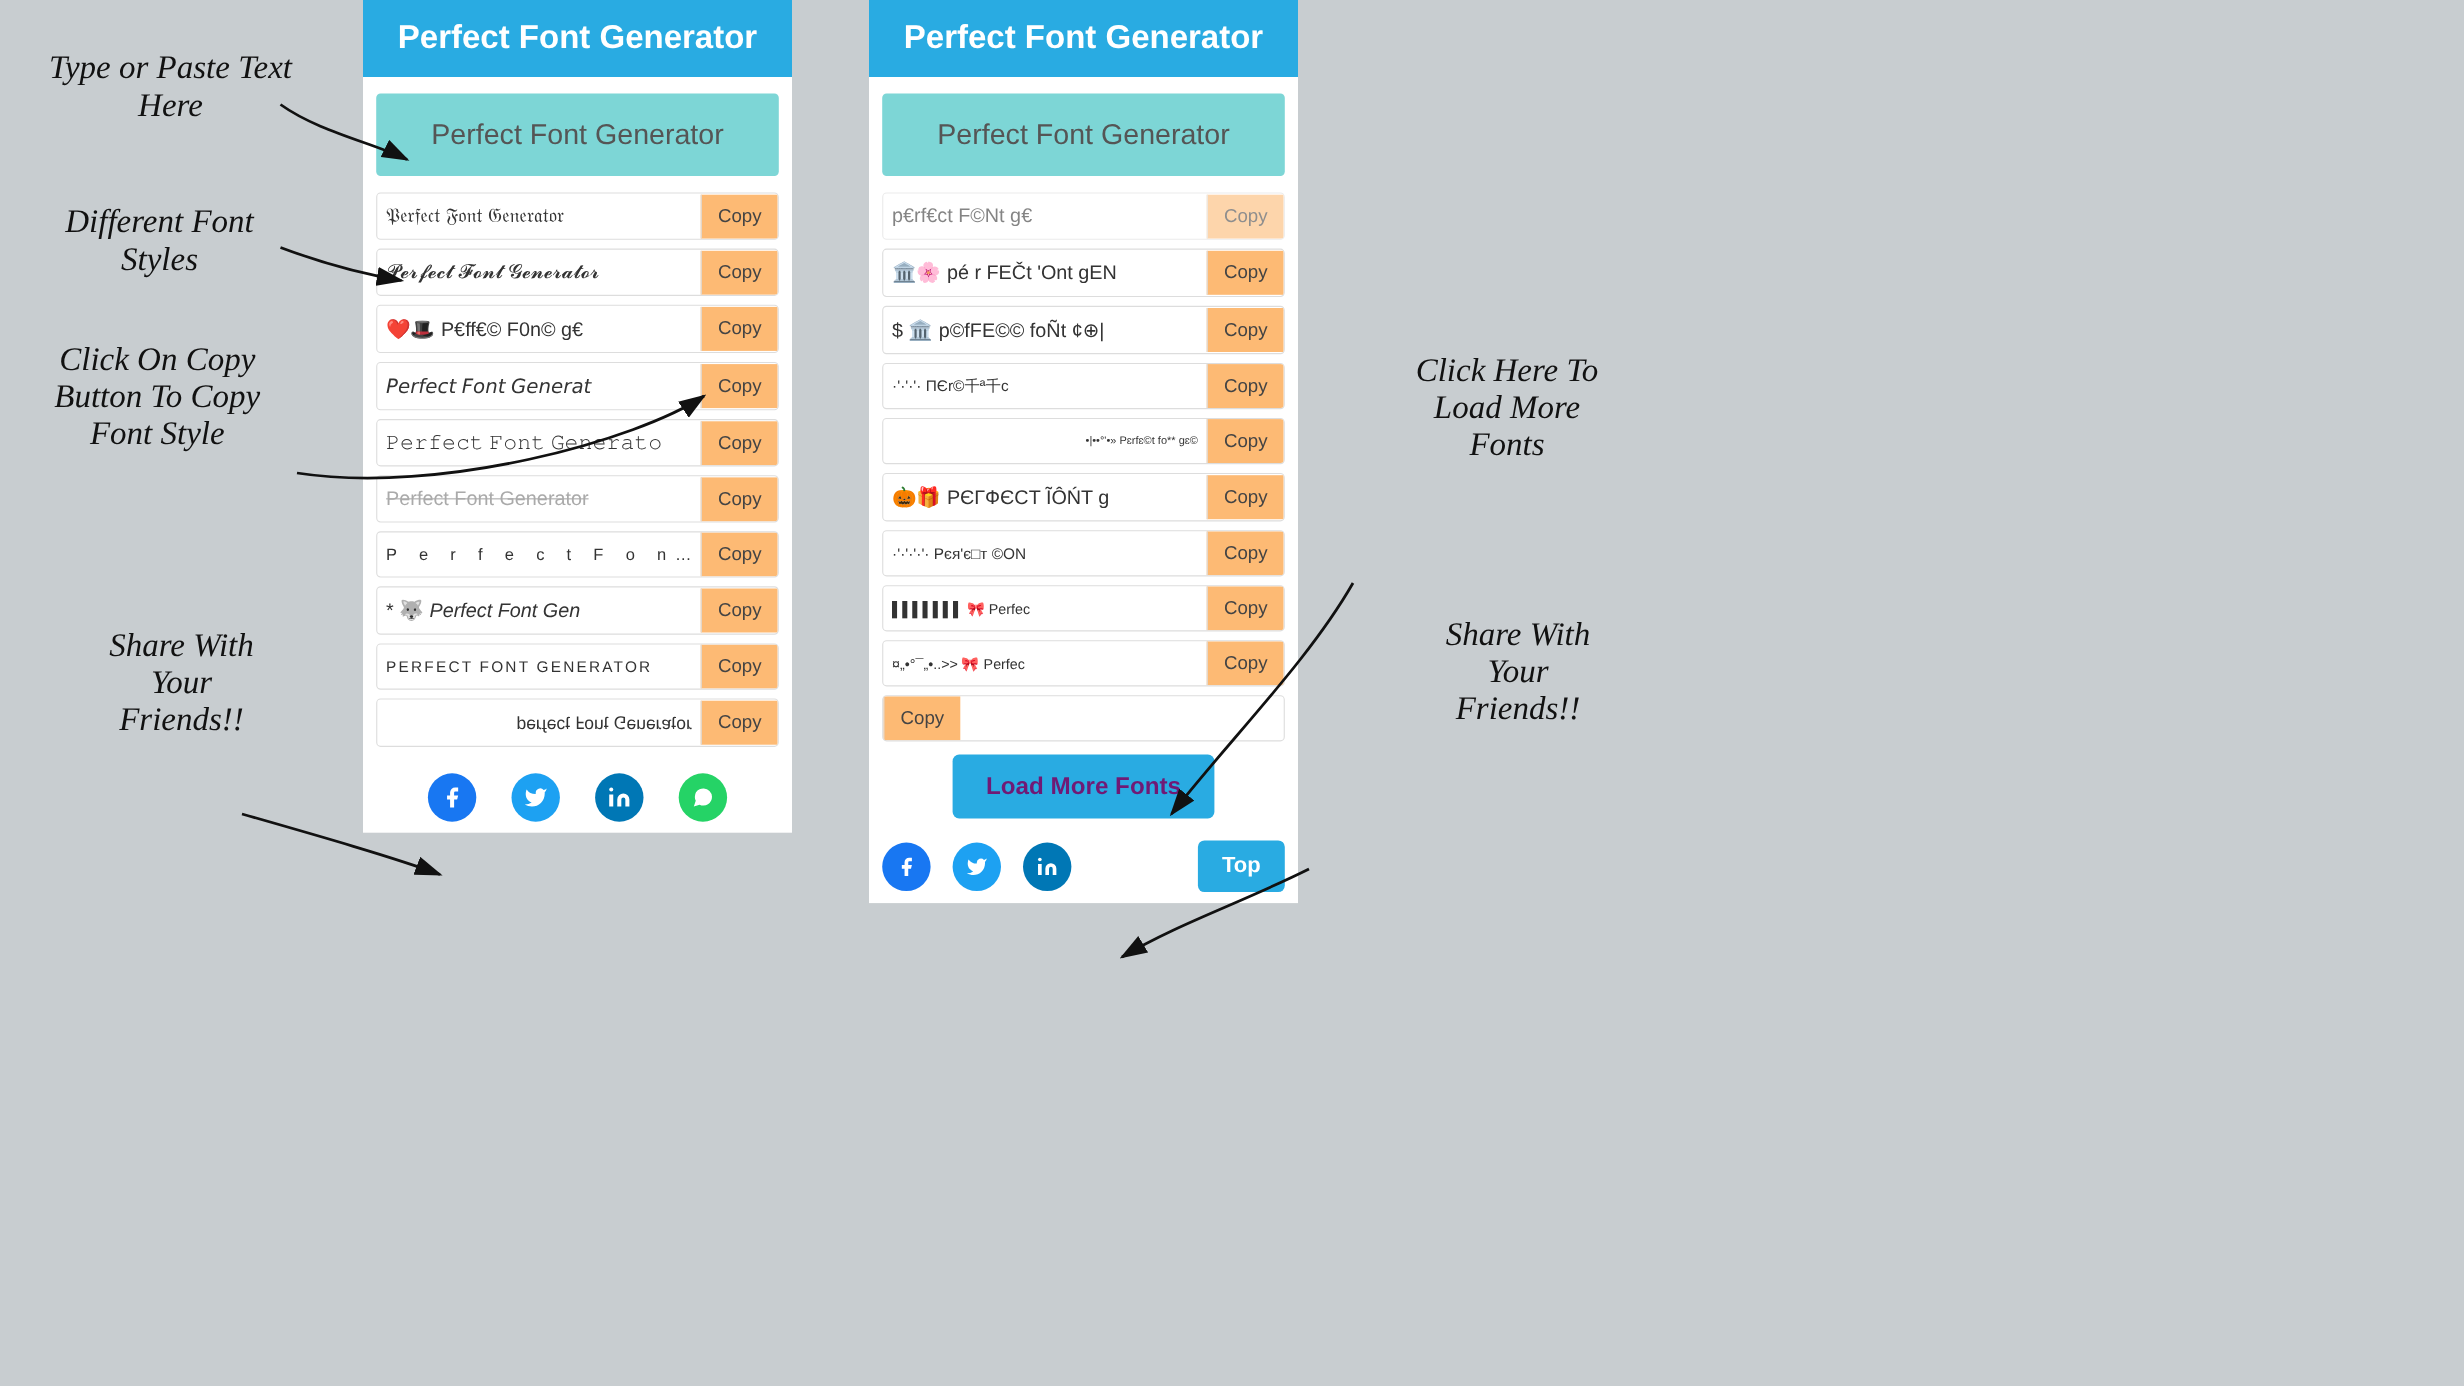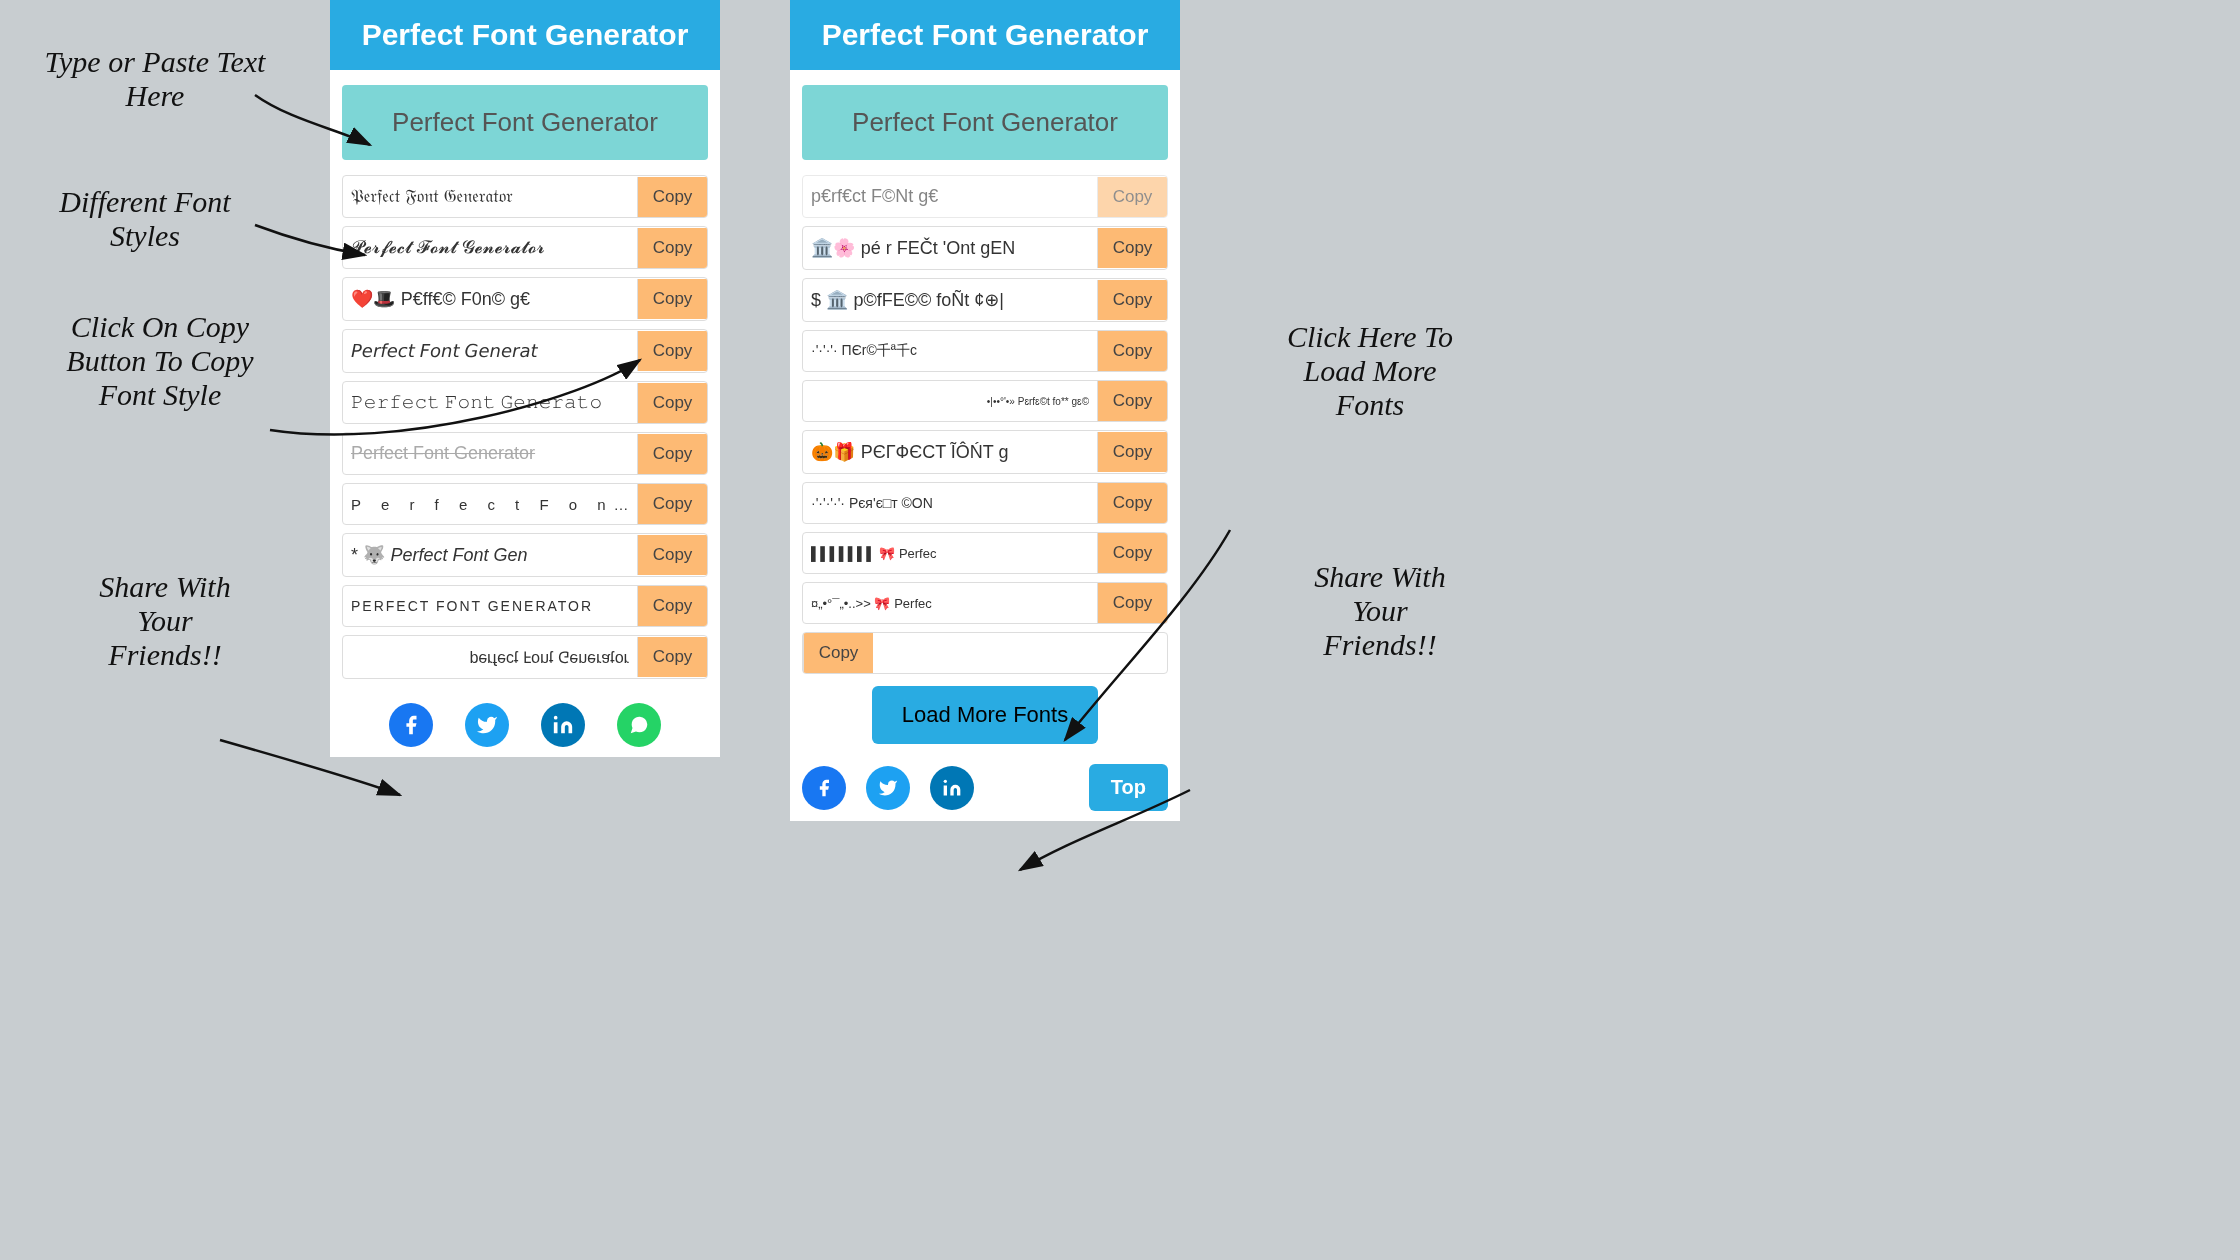--- a/index.html
+++ b/index.html
@@ -101,25 +101,25 @@
     }
 
     .social-fb { background-color: #1877f2; }
     .social-tw { background-color: #1da1f2; }
     .social-li { background-color: #0077b5; }
     .social-wa { background-color: #25d366; }
 
     
     .load-more-btn {
       background-color: #29abe2;
-      color: #000000;
+      color: #701a75;
       border: none;
       border-radius: 6px;
       font-size: 22px;
-      font-weight: normal;
+      font-weight: bold;
       padding: 16px 30px;
       cursor: pointer;
       margin: 10px auto;
       display: block;
     }
 
     
     .top-btn {
       background-color: #29abe2;
       color: white;
@@ -313,21 +313,21 @@
 </div>
 
 <div class="ann-handwrite" style="left:30px; top:45px; width:250px;">
   Type or Paste Text<br>Here
 </div>
 
 <div class="ann-handwrite" style="left:10px; top:185px; width:270px;">
   Different Font<br>Styles
 </div>
 
-<div class="ann-handwrite" style="left:20px; top:310px; width:280px;">
+<div class="ann-handwrite" style="left:3px; top:310px; width:280px;">
   Click On Copy<br>Button To Copy<br>Font Style
 </div>
 
 <div class="ann-handwrite" style="left:50px; top:570px; width:230px;">
   Share With<br>Your<br>Friends!!
 </div>
 
 <div class="ann-handwrite" style="left:1230px; top:320px; width:280px;">
   Click Here To<br>Load More<br>Fonts
 </div>

